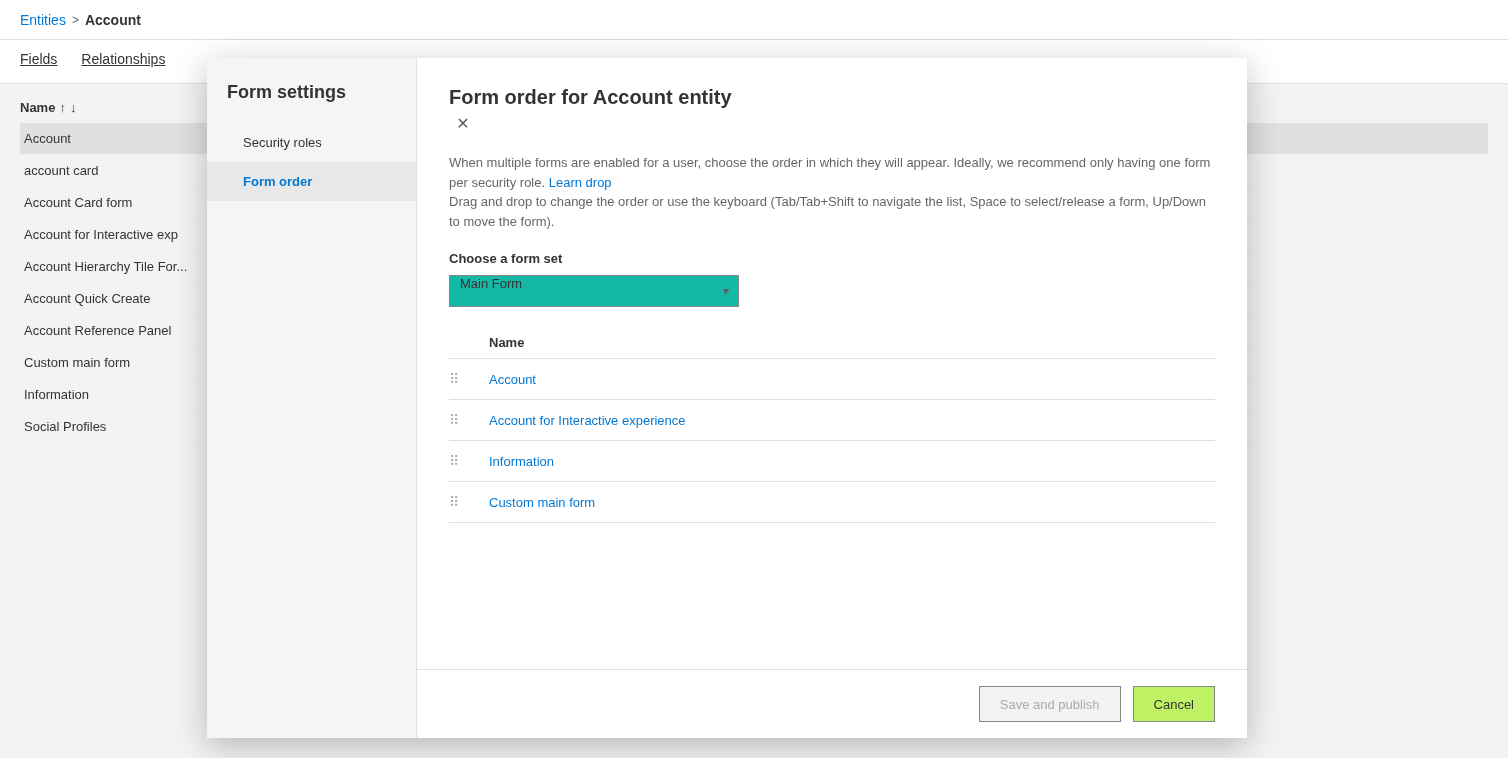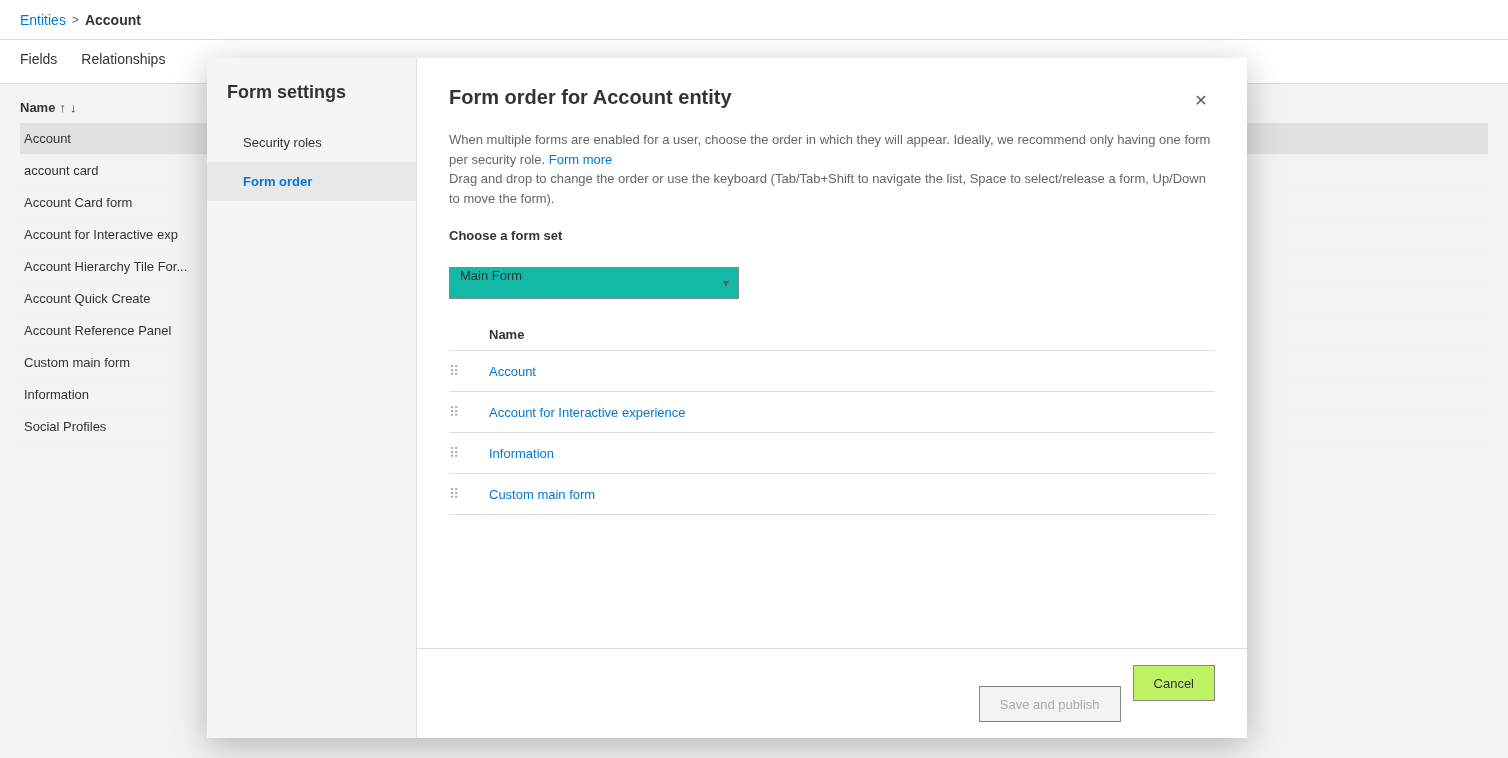--- a/index.html
+++ b/index.html
@@ -62,20 +62,21 @@
       padding: 0 20px;
       gap: 24px;
     }
 
     .nav-tab {
       font-size: 14px;
       color: #333;
       cursor: pointer;
       padding-bottom: 4px;
       border-bottom: 2px solid transparent;
+      text-decoration: underline;
     }
 
     .app-content {
       padding: 16px 20px;
     }
 
     .sort-header {
       display: flex;
       align-items: center;
       gap: 4px;
@@ -151,20 +152,21 @@
       flex-direction: column;
       padding: 28px 32px 0 32px;
       position: relative;
     }
 
     .modal-header {
       display: flex;
       justify-content: space-between;
       align-items: flex-start;
       margin-bottom: 16px;
+      flex-direction: column;
     }
 
     .modal-title {
       font-size: 20px;
       font-weight: 600;
       color: #333;
     }
 
     .close-btn {
       width: 28px;
@@ -188,21 +190,21 @@
 
     .modal-desc a {
       color: #0078d4;
       text-decoration: none;
     }
 
     .form-label {
       font-size: 13px;
       font-weight: 600;
       color: #333;
-      margin-bottom: 24px;
+      margin-bottom: 9px;
     }
 
     .form-select-wrapper {
       position: relative;
       width: 290px;
       margin-bottom: 20px;
     }
 
     .form-select {
       width: 100%;
@@ -276,21 +278,20 @@
     }
 
     .btn-primary {
       height: 36px;
       padding: 0 20px;
       background: #f3f3f3;
       border: 1px solid #8a8886;
       color: #aaa;
       font-size: 13px;
       cursor: pointer;
-      margin-top: 21px;
     }
 
     .btn-secondary {
       height: 36px;
       padding: 0 20px;
       background: #bef264;
       border: 1px solid #8a8886;
       color: #333;
       font-size: 13px;
       cursor: pointer;
@@ -345,21 +346,21 @@
   <div class="modal-right">
     <div class="modal-header">
       <div class="modal-title">Form order for Account entity</div>
       <button class="close-btn">
         <span>✕</span>
       </button>
     </div>
 
     <div class="modal-desc">
       <span>When multiple forms are enabled for a user, choose the order in which they will appear. Ideally, we recommend only having one form per security role.</span>
-      <a href="#">Form more</a>
+      <a href="#">Learn drop</a>
       <br>
       <span>Drag and drop to change the order or use the keyboard (Tab/Tab+Shift to navigate the list, Space to select/release a form, Up/Down to move the form).</span>
     </div>
 
     <div class="form-label">Choose a form set</div>
 
     <div class="form-select-wrapper">
       <select class="form-select">
         <option>Main Form</option>
         <option>Quick Create</option>

